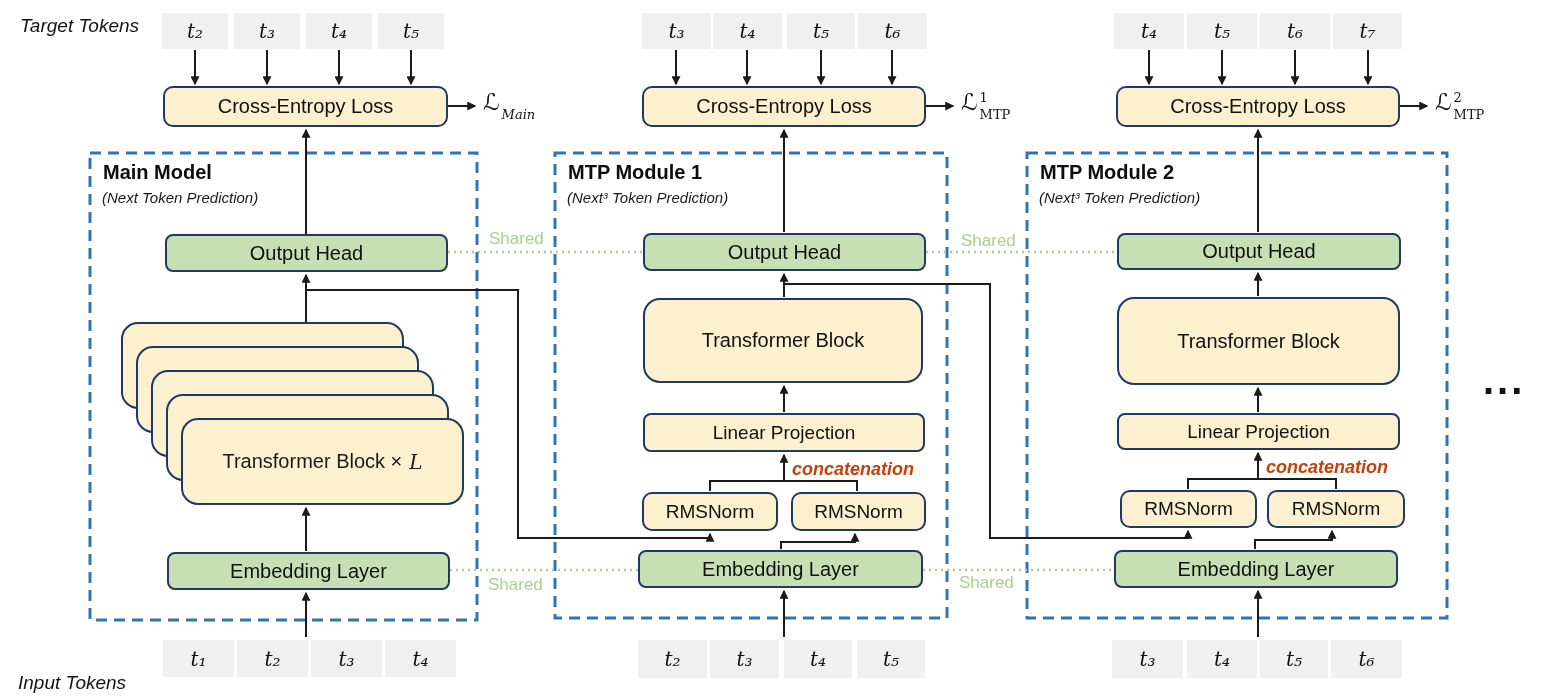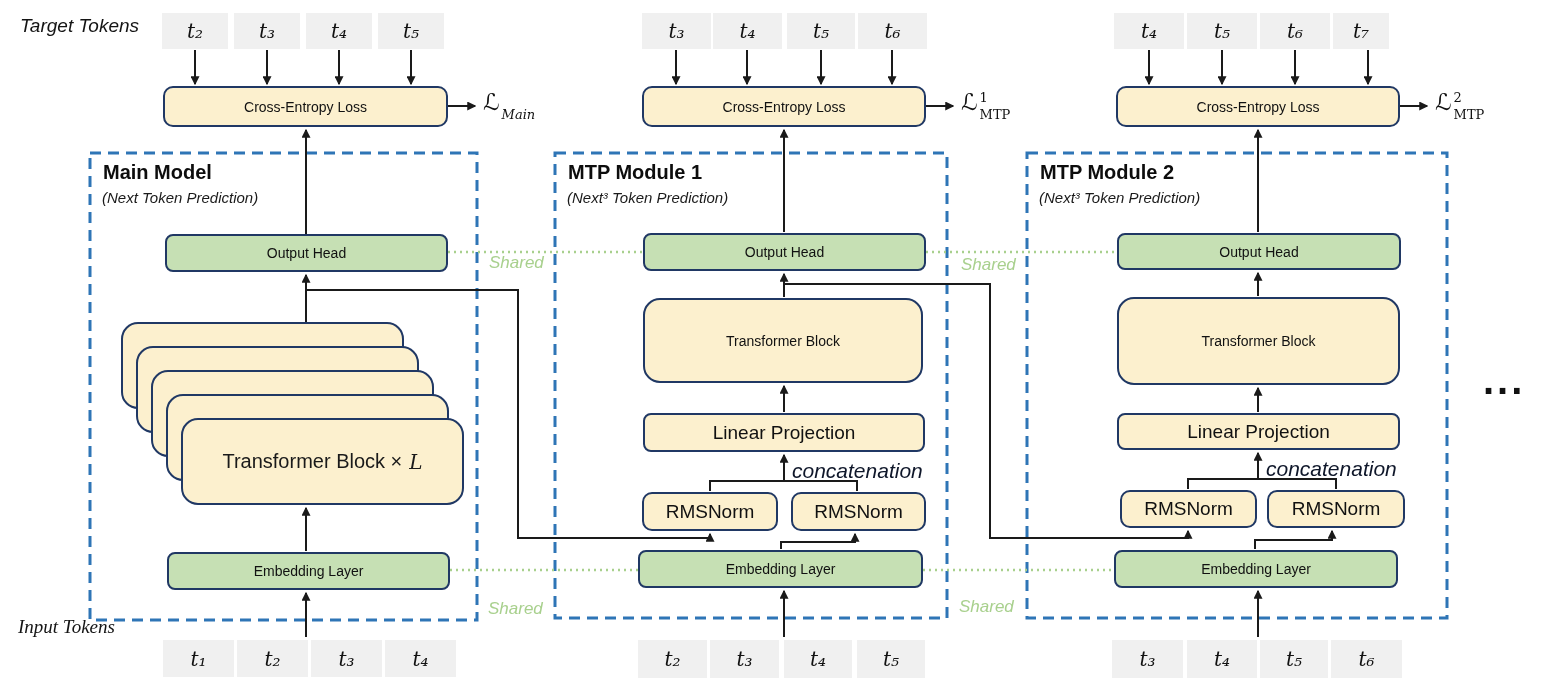--- a/index.html
+++ b/index.html
@@ -17,38 +17,38 @@
     font-family:"Liberation Sans",sans-serif;color:#1a1a1a;
   }
   .wires{position:absolute;left:0;top:0;width:1542px;height:697px;}
   .wire{stroke:var(--line-black,#1a1a1a);stroke-width:2;fill:none;}
   .bracket{stroke:var(--line-black,#1a1a1a);stroke-width:2;fill:none;}
   .dashed-rect{stroke:var(--dashed-blue,#2e75b6);stroke-width:3;fill:none;stroke-dasharray:11 7;}
   .shared-line{stroke:var(--shared-green,#a8d08d);stroke-width:2.6;stroke-dasharray:2 4;fill:none;}
   .box{
     position:absolute;box-sizing:border-box;display:flex;align-items:center;justify-content:center;
     background:var(--box-yellow,#fcf0ce);border:2px solid var(--border-navy,#203864);
-    font-size:14px;color:#111;white-space:nowrap;
+    font-size:20px;color:#111;white-space:nowrap;
   }
   .green-box{background:var(--box-green,#c6e0b4);}
   .r8{border-radius:8px;} .r10{border-radius:10px;} .r16{border-radius:17px;}
   .card{position:absolute;box-sizing:border-box;width:283px;height:87px;background:var(--box-yellow,#fcf0ce);
         border:2px solid var(--border-navy,#203864);border-radius:17px;}
   .card-label{display:flex;align-items:center;justify-content:center;font-size:20px;}
   .mathvar{font-family:"DejaVu Serif","DejaVu Sans",serif;font-style:italic;margin-left:7px;}
   .tok{
     position:absolute;box-sizing:border-box;display:flex;align-items:center;justify-content:center;
     background:var(--token-gray,#f0f0f0);
     font-family:"DejaVu Serif","DejaVu Sans",serif;font-style:italic;font-size:20px;color:#111;
   }
   .row-label{position:absolute;font-style:italic;font-size:19px;color:#141414;white-space:nowrap;}
   .mod-title{position:absolute;font-weight:bold;font-size:20px;color:#0d0d0d;white-space:nowrap;}
   .mod-sub{position:absolute;font-style:italic;font-size:15px;color:#1a1a1a;white-space:nowrap;}
-  .shared{position:absolute;font-style:italic;font-size:17px;color:var(--shared-green,#a8d08d);white-space:nowrap;margin-top:24px;}
-  .concat{position:absolute;font-style:italic;font-size:21px;color:#0f172a;white-space:nowrap;}
+  .shared{position:absolute;font-size:17px;color:var(--shared-green,#a8d08d);white-space:nowrap;}
+  .concat{position:absolute;font-style:italic;font-size:18px;color:#c2410c;white-space:nowrap;font-weight:bold;}
   .loss{position:absolute;display:flex;align-items:flex-start;color:#111;
         font-family:"DejaVu Serif","DejaVu Sans",serif;white-space:nowrap;}
   .loss-sym{font-size:23px;line-height:1;}
   .loss-scripts{display:flex;flex-direction:column;justify-content:space-between;height:30px;margin-left:2px;
                 font-size:13px;line-height:1;}
   .loss-sup{min-height:13px;}
   .loss-sub-italic{font-style:italic;}
   .ellipsis{position:absolute;font-weight:bold;font-size:40px;letter-spacing:3px;color:#111;line-height:1;}
 </style>
 </head>
@@ -115,21 +115,21 @@
       <line class="wire" marker-end="url(#arr)" x1="1258" y1="296" x2="1258" y2="273"></line>
       <line class="wire" marker-end="url(#arr)" x1="1258" y1="412" x2="1258" y2="388"></line>
       <line class="wire" marker-end="url(#arr)" x1="1258" y1="479" x2="1258" y2="453"></line>
       <path class="bracket" d="M1188,489 V479 H1336 V489"></path>
       <path class="wire" marker-end="url(#arr)" d="M1255,549 V540 H1332 V531"></path>
       <line class="wire" marker-end="url(#arr)" x1="1258" y1="637" x2="1258" y2="591"></line>
     </g>
   </svg>
 
   <div class="row-label" style="left:20px;top:15px;">Target Tokens</div>
-  <div class="row-label" style="left:18px;top:616px;font-family:Liberation Serif, serif;">Input Tokens</div>
+  <div class="row-label" style="left:18px;top:672px;">Input Tokens</div>
 
   <div class="tok" style="left:162px;top:13px;width:66px;height:36px;">t₂</div>
   <div class="tok" style="left:234px;top:13px;width:66px;height:36px;">t₃</div>
   <div class="tok" style="left:306px;top:13px;width:66px;height:36px;">t₄</div>
   <div class="tok" style="left:378px;top:13px;width:66px;height:36px;">t₅</div>
 
   <div class="box r10" style="left:163px;top:86px;width:285px;height:41px;">Cross-Entropy Loss</div>
 
   <div class="loss" style="left:483px;top:91px;">
     <span class="loss-sym">ℒ</span>
@@ -197,21 +197,21 @@
   <div class="box green-box r8" style="left:638px;top:550px;width:285px;height:38px;">Embedding Layer</div>
 
   <div class="tok" style="left:638px;top:640px;width:69px;height:38px;">t₂</div>
   <div class="tok" style="left:710px;top:640px;width:69px;height:38px;">t₃</div>
   <div class="tok" style="left:784px;top:640px;width:68px;height:38px;">t₄</div>
   <div class="tok" style="left:857px;top:640px;width:68px;height:38px;">t₅</div>
 
   <div class="tok" style="left:1114px;top:13px;width:70px;height:36px;">t₄</div>
   <div class="tok" style="left:1187px;top:13px;width:70px;height:36px;">t₅</div>
   <div class="tok" style="left:1260px;top:13px;width:70px;height:36px;">t₆</div>
-  <div class="tok" style="left:1333px;top:13px;width:56px;height:36px;">t₇</div>
+  <div class="tok" style="left:1333px;top:13px;width:69px;height:36px;">t₇</div>
 
   <div class="box r10" style="left:1116px;top:86px;width:284px;height:41px;">Cross-Entropy Loss</div>
 
   <div class="loss" style="left:1435px;top:91px;">
     <span class="loss-sym">ℒ</span>
     <span class="loss-scripts">
       <span class="loss-sup">2</span>
       <span class="loss-sub">MTP</span>
     </span>
   </div>

